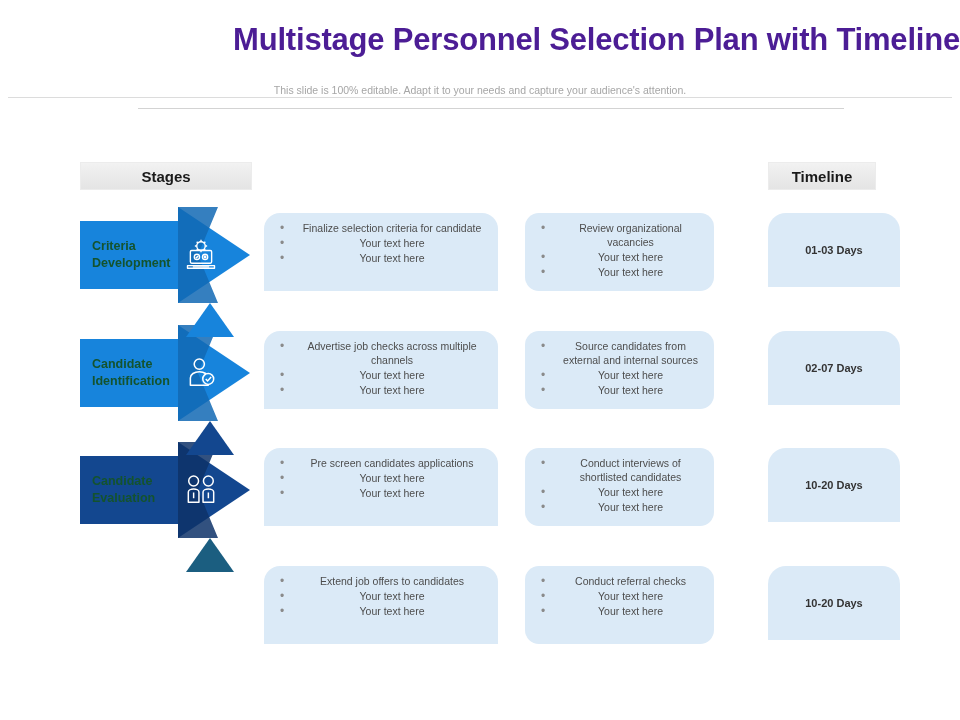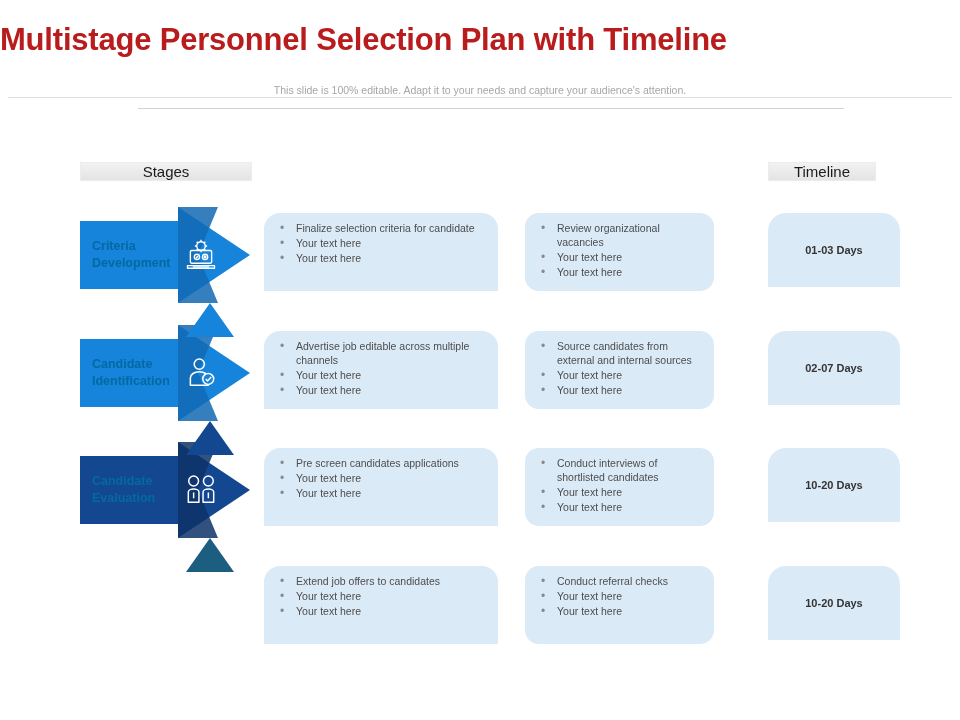--- a/index.html
+++ b/index.html
@@ -5,38 +5,38 @@
   html,body{margin:0;padding:0;}
   body{
     width:960px;height:720px;background:#ffffff;
     font-family:"Liberation Sans", sans-serif;
     overflow:hidden;position:relative;
   }
   .slide{position:absolute;inset:0;background:#fff;}
 
   
   .title{
-    position:absolute;left:0;top:22px;width:960px;text-align:left;
-    font-size:31px;font-weight:bold;color:#b91c1c;letter-spacing:-0.2px;
+    position:absolute;left:0;top:22px;width:960px;text-align:right;
+    font-size:31px;font-weight:bold;color:#4c1d95;letter-spacing:-0.2px;
     white-space:nowrap;
   }
   .subtitle{
     position:absolute;left:0;top:84px;width:960px;text-align:center;
     font-size:10.5px;color:#a6a6a6;
   }
   .rule-a{position:absolute;left:8px;top:97px;width:944px;height:1px;background:#dcdcdc;}
   .rule-b{position:absolute;left:138px;top:108px;width:706px;height:1px;background:#d3d3d3;}
 
   
   .colhead{
-    position:absolute;height:19px;
+    position:absolute;height:28px;
     background:linear-gradient(180deg,#f2f2f2 0%,#eaeaea 55%,#e4e4e4 100%);
     border:1px solid #ececec;box-sizing:border-box;
     display:flex;align-items:center;justify-content:center;
-    font-size:15px;font-weight:normal;color:#1a1a1a;
+    font-size:15px;font-weight:bold;color:#1a1a1a;
   }
   .colhead::after{
     content:"";position:absolute;left:6px;right:-6px;top:28px;height:9px;
     background:linear-gradient(180deg,rgba(0,0,0,.16),rgba(0,0,0,0));
     transform:skewY(-1.1deg);transform-origin:left top;
     filter:blur(1.6px);opacity:.55;z-index:-1;
   }
   #head-stages  {left:80px; top:162px; width:172px;}
   #head-acts    {left:264px;top:162px; width:478px;}
   #head-timeline{left:768px;top:162px; width:108px;}
@@ -61,21 +61,21 @@
   }
   .stage .notch{
     position:absolute;left:98px;top:0;width:40px;height:96px;
     background:var(--cd);
     clip-path:polygon(0 0, 100% 0, 50% 50%, 100% 100%, 0 100%);
     opacity:.85;
   }
   .stage .label{
     position:absolute;left:12px;top:14px;width:92px;height:68px;
     display:flex;align-items:center;
-    font-size:12.5px;font-weight:bold;color:#0369a1;line-height:1.35;
+    font-size:12.5px;font-weight:bold;color:#14532d;line-height:1.35;
   }
   .stage .ico{
     position:absolute;left:102px;top:30px;width:38px;height:36px;
     display:flex;align-items:center;justify-content:center;
   }
   .stage .ico svg{width:36px;height:34px;}
 
   
   .connector{
     position:absolute;left:186px;width:48px;height:34px;
@@ -91,21 +91,21 @@
     box-sizing:border-box;padding:9px 10px 0 14px;
   }
   .card::after{
     content:"";position:absolute;left:10px;right:-10px;bottom:-11px;height:13px;
     background:linear-gradient(180deg,rgba(0,0,0,.19),rgba(0,0,0,0));
     transform:skewY(-1.3deg);transform-origin:left top;
     filter:blur(2px);opacity:.6;z-index:-1;
   }
   .card.a{left:264px;width:234px;}
   .card.b{left:525px;width:189px;border-radius:14px;}
-  .card ul{margin:0;padding:0;list-style:none;}
+  .card ul{margin:0;padding:0;list-style:none;text-align:center;}
   .card li{
     position:relative;padding-left:18px;margin:0 0 1px 0;
     font-size:10.5px;color:#4d4d4d;line-height:1.32;
   }
   .card li::before{
     content:"\2022";position:absolute;left:2px;top:-1px;
     color:#8a8a8a;font-size:12px;
   }
 
   
@@ -182,21 +182,21 @@
             <svg viewBox="0 0 40 40" fill="none" stroke="#fff" stroke-width="1.8">
               <circle cx="18" cy="9.5" r="6"></circle>
               <path d="M7.5 34.5v-8.6c0-4.3 4.7-7.4 10.5-7.4s10.5 3.1 10.5 7.4v8.6z" stroke-linejoin="round"></path>
               <circle cx="28.5" cy="27" r="6.4" fill="#1784dc"></circle>
               <path d="M25.6 27l2.2 2.3 4.1-4.6"></path>
             </svg>
           </div>
         </div>
         <div class="card a">
           <ul>
-            <li>Advertise job editable across multiple channels</li>
+            <li>Advertise job checks across multiple channels</li>
             <li>Your text here</li>
             <li>Your text here</li>
           </ul>
         </div>
         <div class="card b">
           <ul>
             <li>Source candidates from external and internal sources</li>
             <li>Your text here</li>
             <li>Your text here</li>
           </ul>

